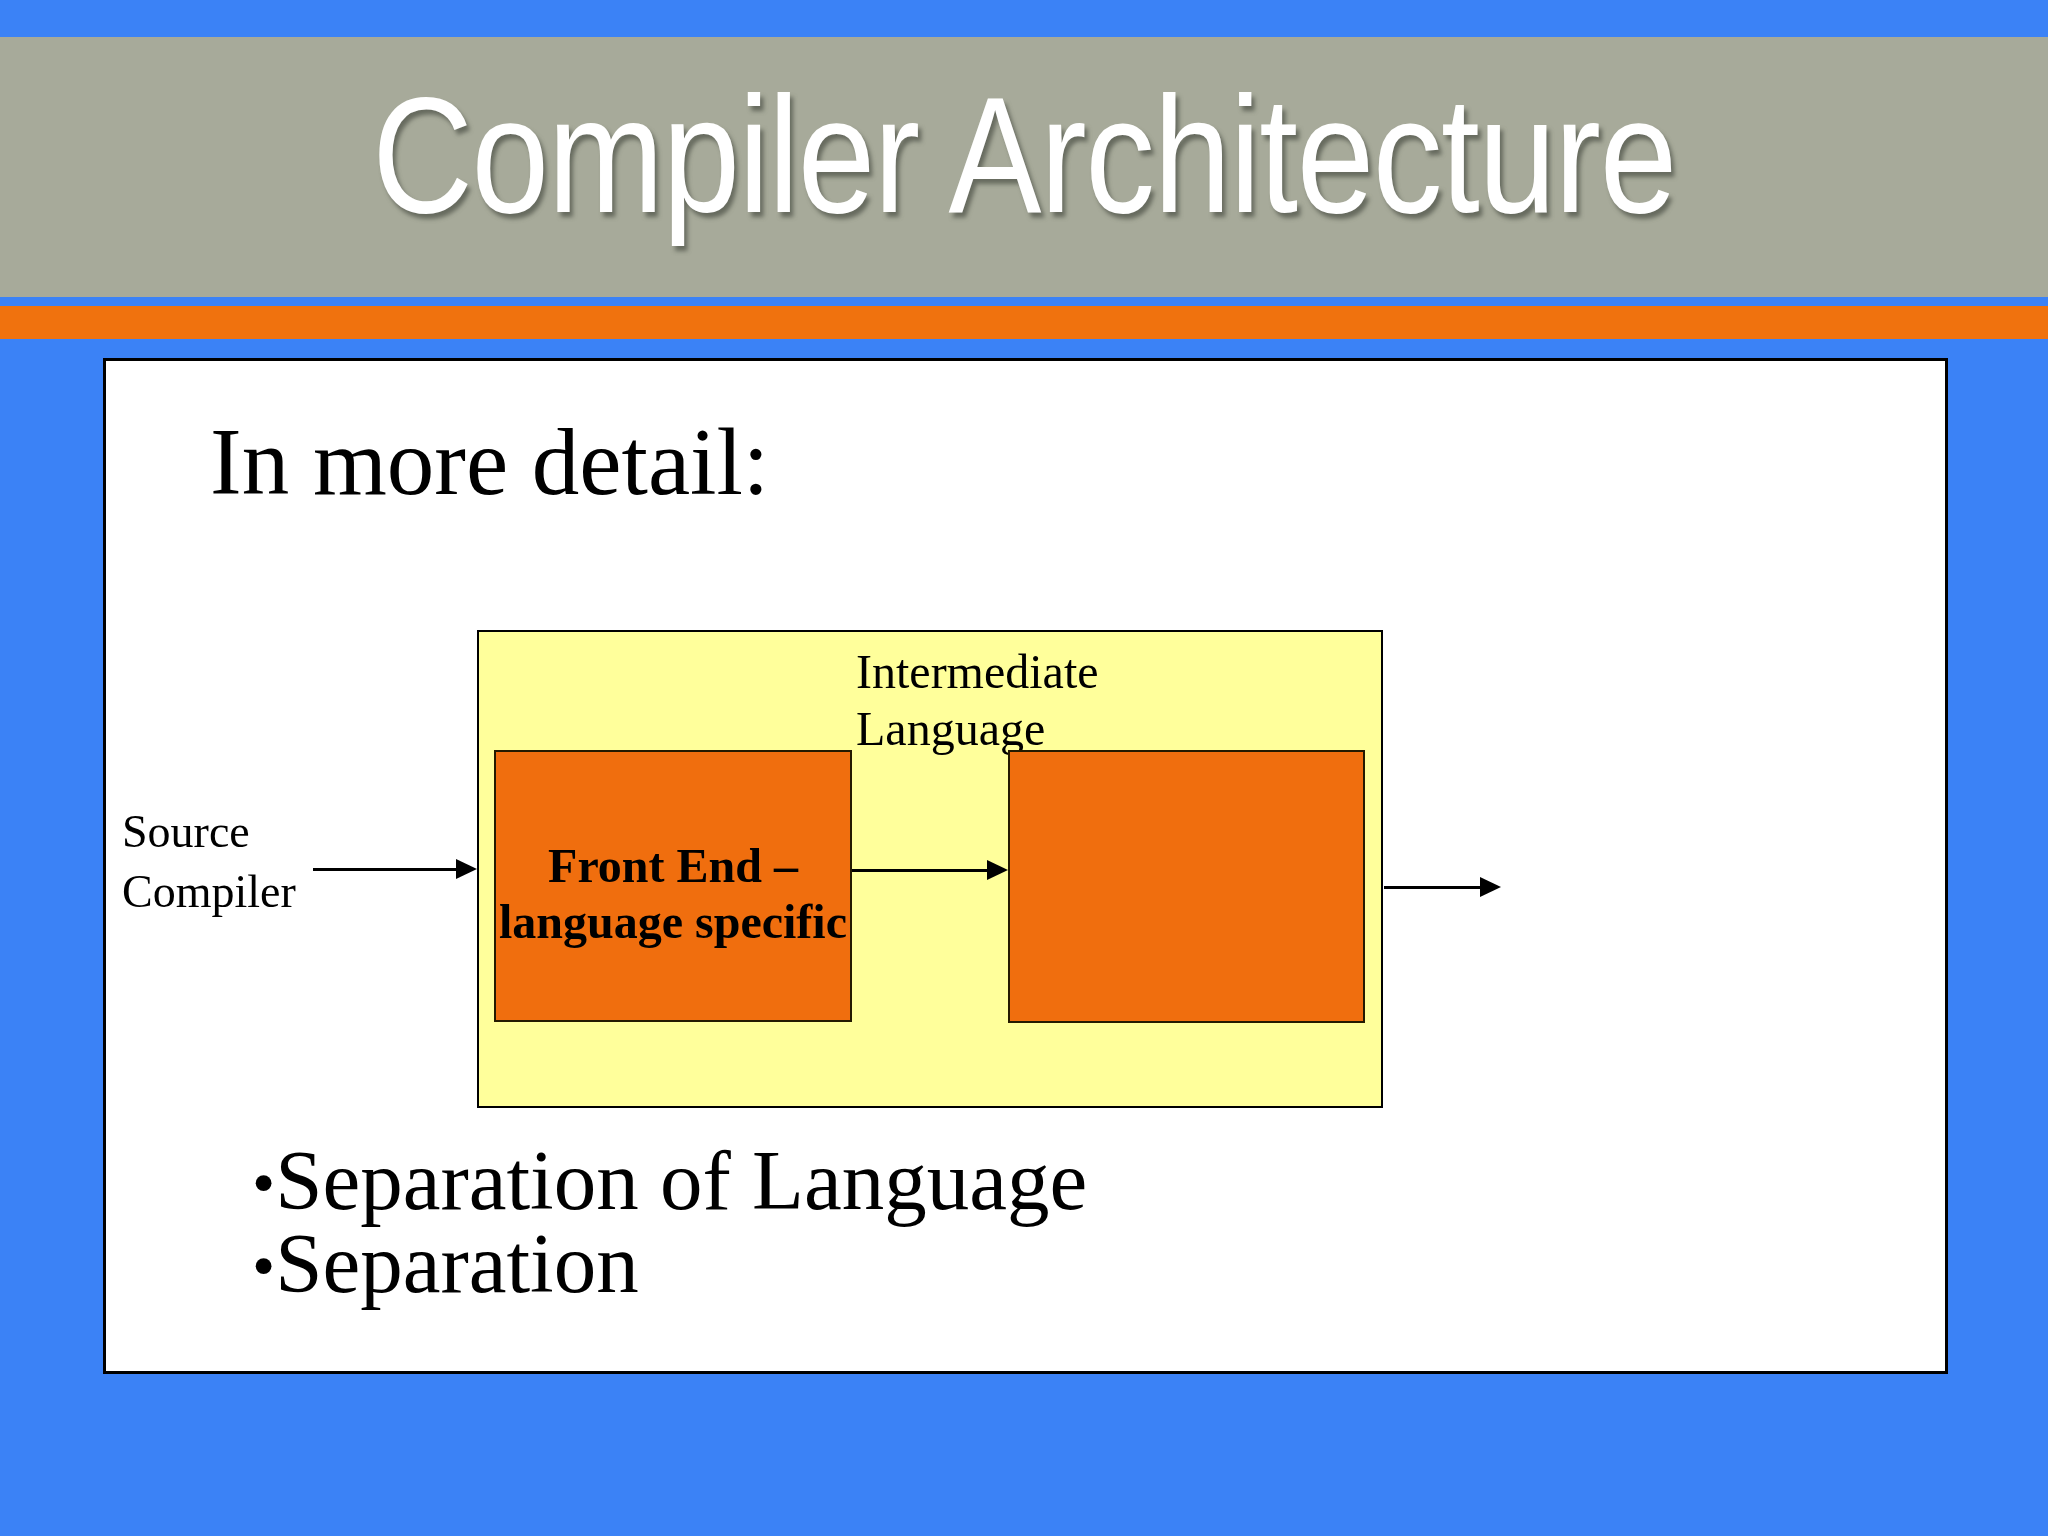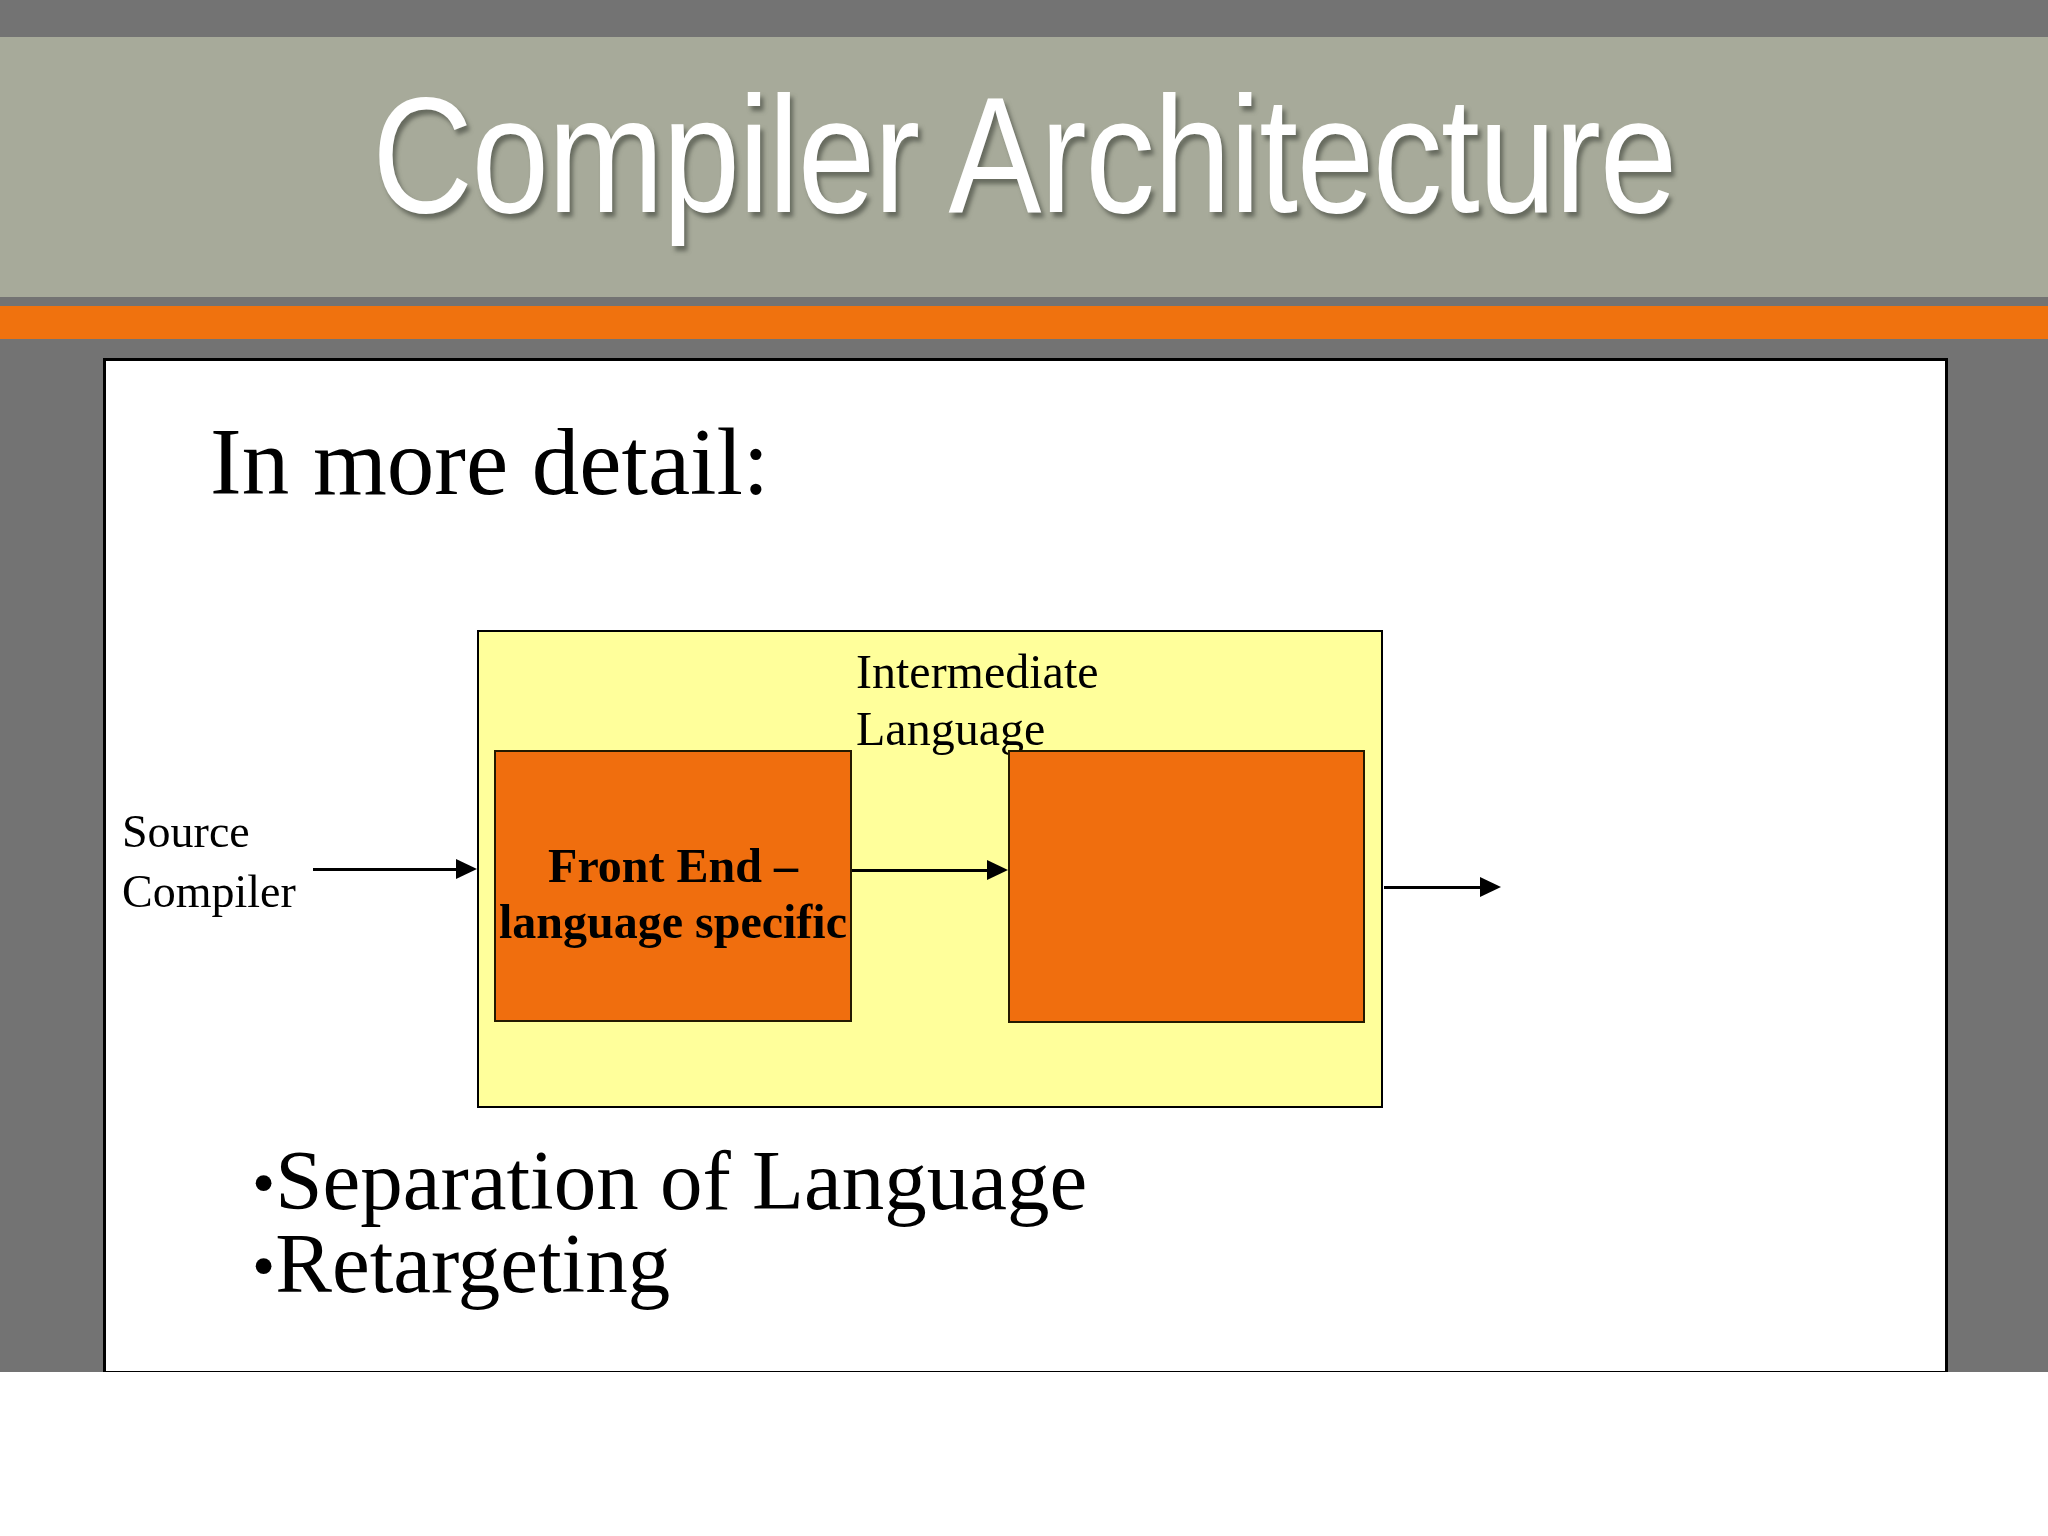--- a/index.html
+++ b/index.html
@@ -11,22 +11,22 @@
   }
   * { box-sizing: border-box; }
   html, body {
     margin: 0; padding: 0;
     width: 2048px; height: 1536px;
     background: #ffffff;
     font-family: "Liberation Sans", sans-serif;
   }
   .slide {
     position: relative;
-    width: 2048px; height: 1372px;
-    background: #737373;
+    width: 2048px; height: 1536px;
+    background: #3b82f6;
     overflow: hidden;
   }
   .header-band {
     position: absolute;
     left: 0; top: 37px;
     width: 2048px; height: 260px;
     background: var(--header-band);
   }
   .slide-title {
     position: absolute;
@@ -193,17 +193,17 @@
   <div class="arrow arrow-target">
     <span class="arrow-line"></span>
     <span class="arrow-head"></span>
   </div>
 
   <div class="bullet-list">
     <div class="bullet-item">
       <span class="bullet-marker">•</span><span>Separation of Language</span>
     </div>
     <div class="bullet-item">
-      <span class="bullet-marker">•</span><span>Retargeting</span>
+      <span class="bullet-marker">•</span><span>Separation</span>
     </div>
   </div>
 
 </div>
 
 </body></html>

